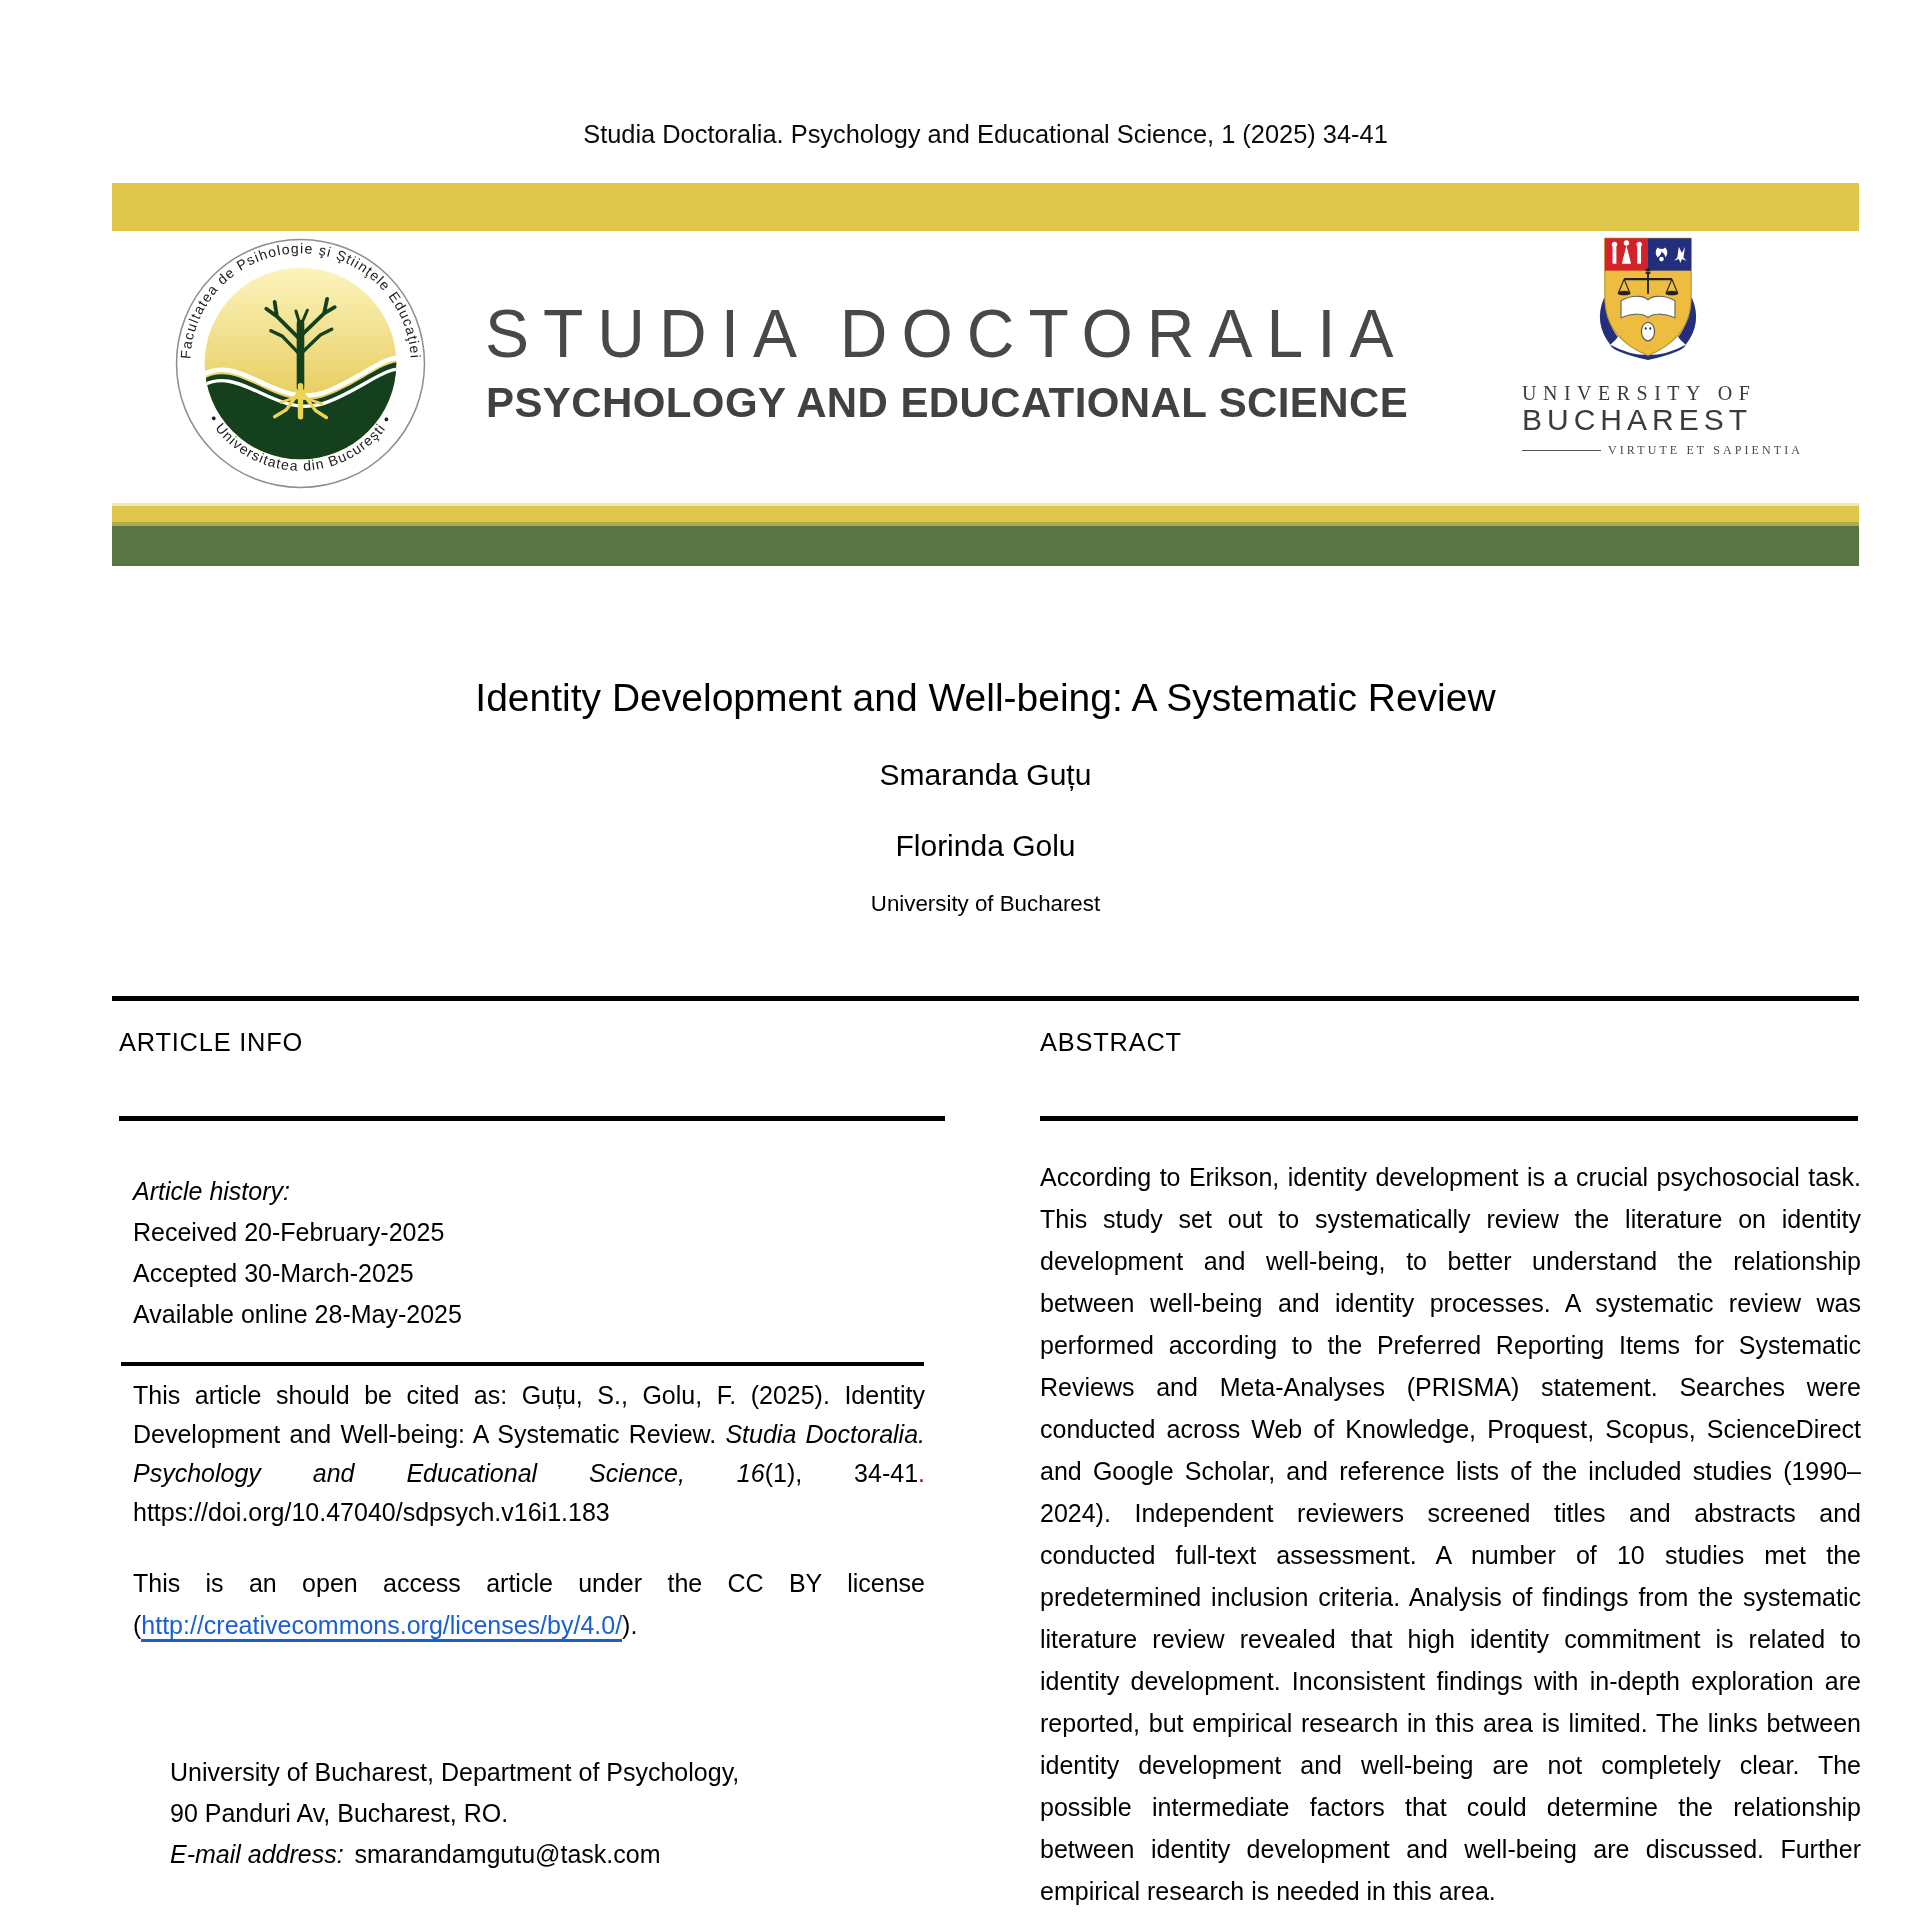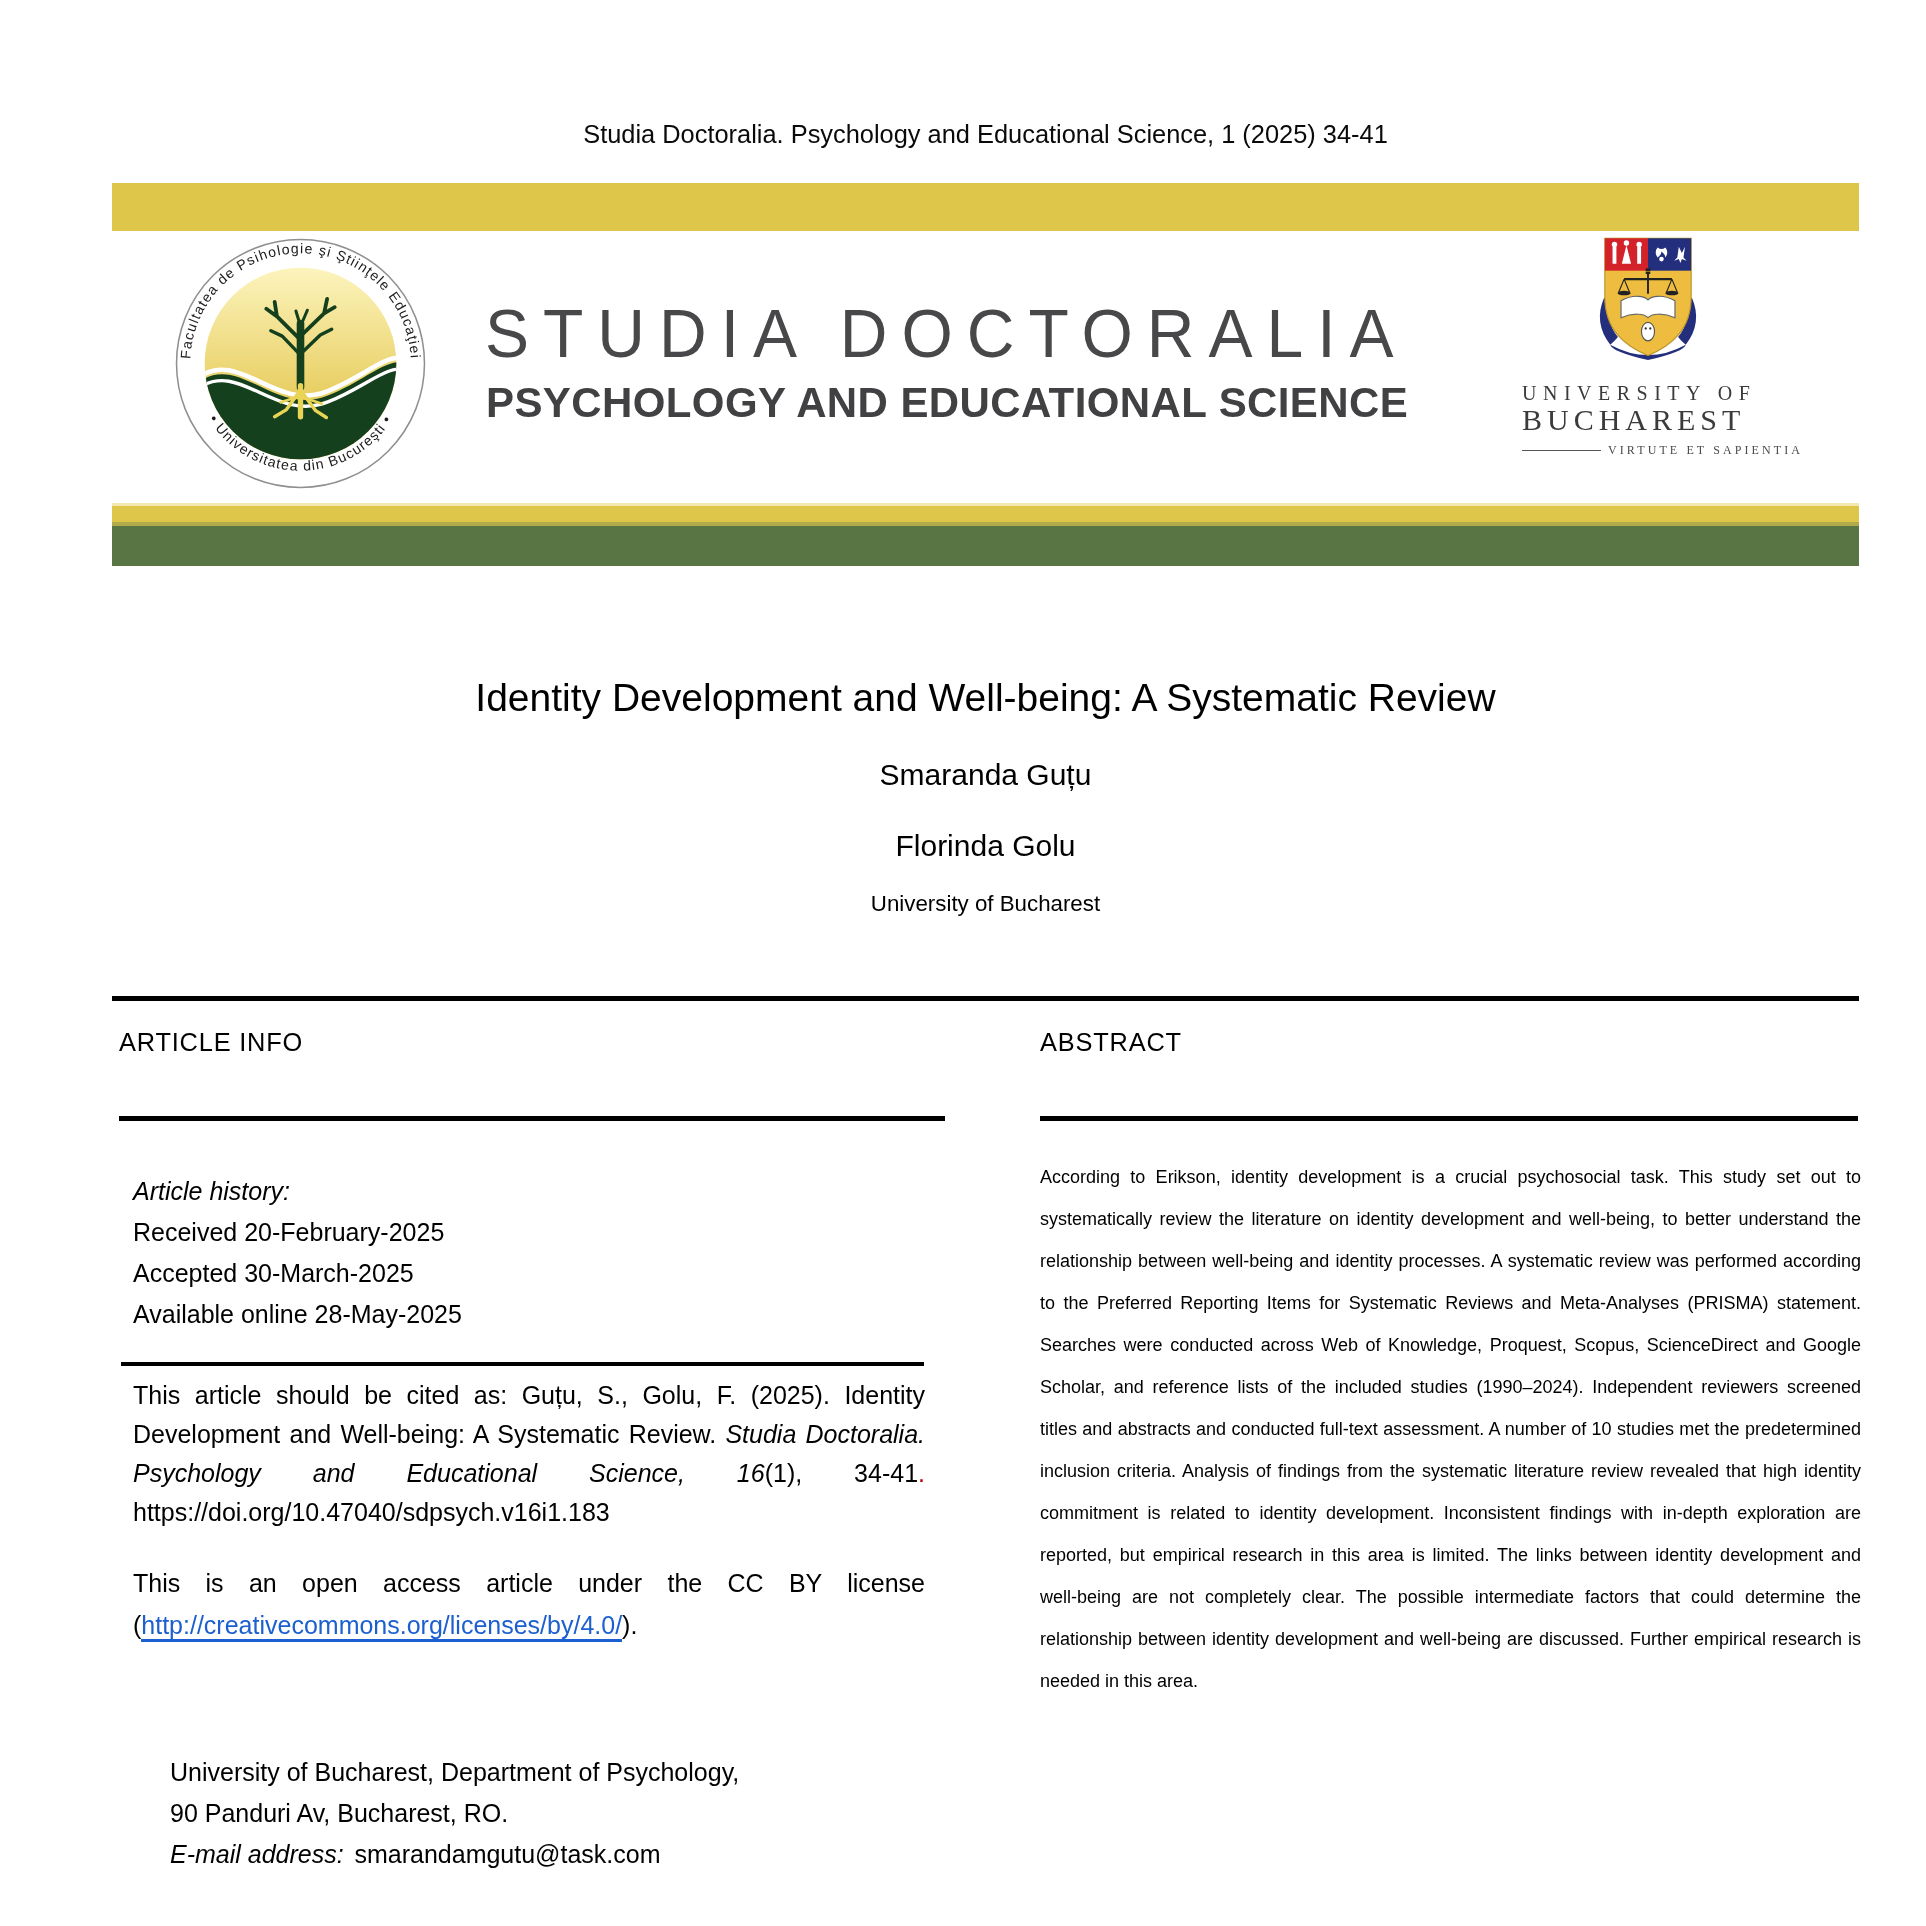--- a/index.html
+++ b/index.html
@@ -20,21 +20,21 @@
 
   
   .journal-title{left:485px;top:297px;font-size:66px;line-height:68px;font-weight:400;
      color:#48484a;letter-spacing:14px;white-space:nowrap;transform:scaleY(1.05);transform-origin:left top;}
   .journal-subtitle{left:486px;top:381px;font-size:42px;line-height:43px;font-weight:700;
      color:#414043;letter-spacing:0.4px;white-space:nowrap;}
 
   
   .crest-svg{left:1590px;top:236px;}
   .crest-line1{left:1522px;top:382px;font-family:"Liberation Serif",serif;font-size:20px;letter-spacing:6.5px;color:#3b3b3d;white-space:nowrap;}
-  .crest-line2{left:1522px;top:403px;font-family:Liberation Serif, serif;font-size:30px;letter-spacing:5px;color:#3b3b3d;white-space:nowrap;}
+  .crest-line2{left:1522px;top:403px;font-family:Liberation Sans, sans-serif;font-size:30px;letter-spacing:5px;color:#3b3b3d;white-space:nowrap;}
   .crest-motto-row{left:1522px;top:443px;width:339px;display:flex;align-items:center;}
   .crest-motto-line{width:79px;height:0;border-top:1.2px solid #55555a;margin-right:7px;}
   .crest-motto{font-family:"Liberation Serif",serif;font-size:12px;letter-spacing:3.1px;color:#4a4a4f;white-space:nowrap;}
 
   
   .article-title{left:112px;top:676px;width:1747px;text-align:center;font-size:39px;line-height:43px;color:#000;}
   .author-1{left:112px;top:758px;width:1747px;text-align:center;font-size:30px;line-height:33px;}
   .author-2{left:112px;top:829px;width:1747px;text-align:center;font-size:30px;line-height:33px;}
   .affiliation{left:112px;top:891px;width:1747px;text-align:center;font-size:22.3px;line-height:25.4px;}
 
@@ -56,21 +56,21 @@
   .citation{left:133px;top:1376px;width:792px;font-size:25px;line-height:39px;text-align:justify;}
   .citation .it{font-style:italic;}
   .citation .red{color:#c00000;}
   .license{left:133px;top:1562px;width:792px;font-size:25px;line-height:42px;text-align:justify;}
   .license a{color:#1b5fd0;text-decoration:none;border-bottom:3.5px solid #1b5fd0;}
   .contact{left:133px;top:1752px;width:792px;font-size:25px;line-height:41px;margin-left:37px;}
   .contact .it{font-style:italic;}
   .email-value{margin-left:10.8px;}
 
   
-  .abstract-text{left:1040px;top:1156px;width:821px;font-size:18px;line-height:42px;text-align:justify;}
+  .abstract-text{left:1040px;top:1156px;width:821px;font-size:25px;line-height:42px;text-align:justify;}
 </style>
 </head>
 <body>
 
 <div class="page">
 
   <div class="abs running-head">Studia Doctoralia. Psychology and Educational Science, 1 (2025) 34-41</div>
 
   <div class="abs stripe-gold-top"></div>
   <div class="abs banner-white"></div>

